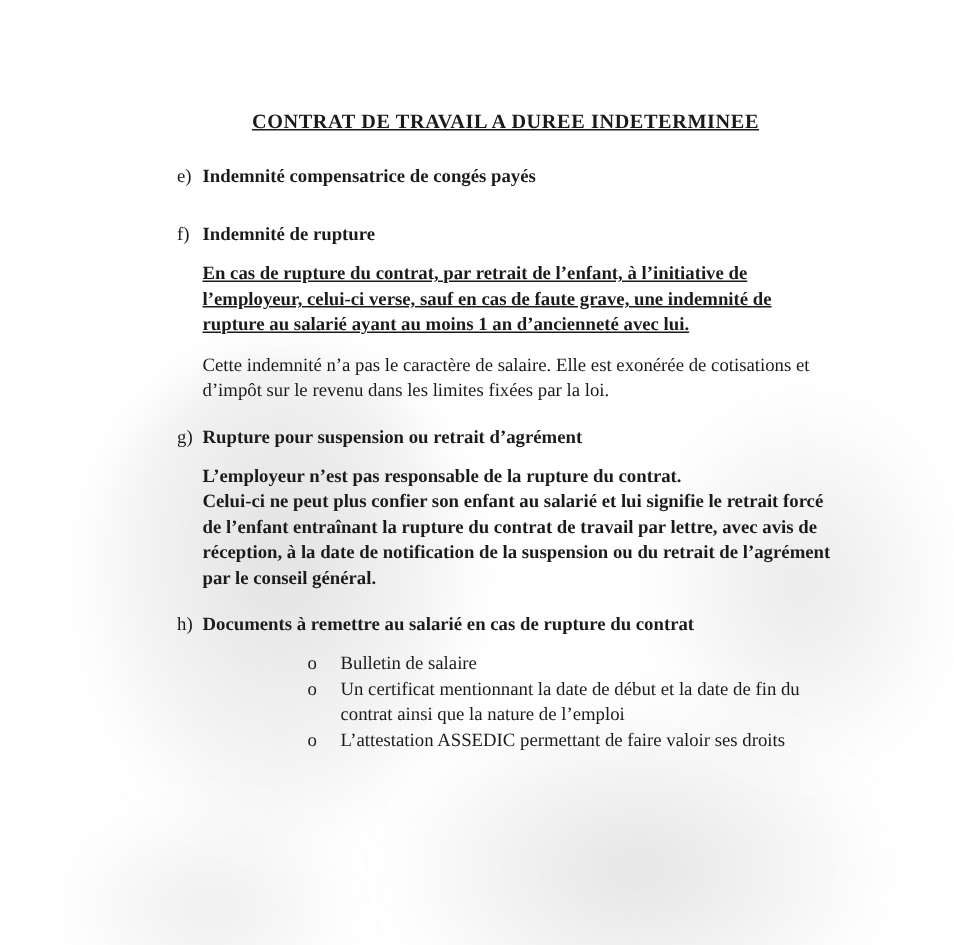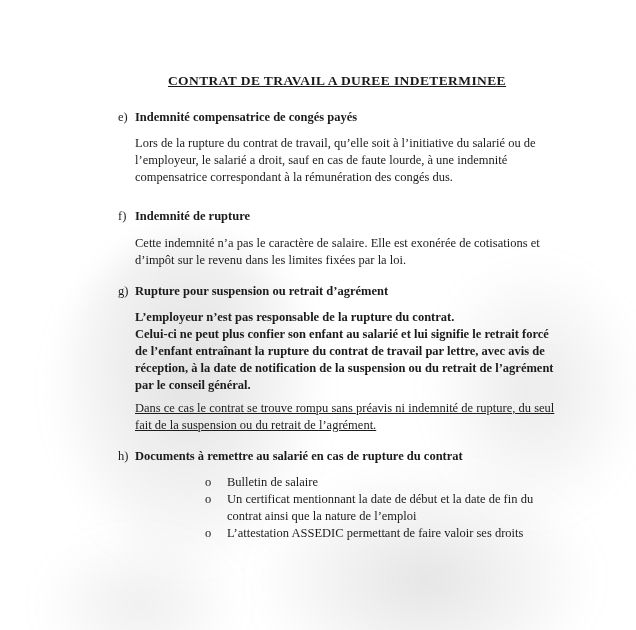--- a/index.html
+++ b/index.html
@@ -99,41 +99,40 @@
   <div class="wm wm4"></div>
 
   <div class="content">
 
     <h1 class="title">CONTRAT DE TRAVAIL A DUREE INDETERMINEE</h1>
 
     <div class="section gap-md">
       <div class="label">e)</div>
       <div class="body">
         <div class="heading">Indemnité compensatrice de congés payés</div>
-        <p class="para first">Lors de la rupture du contrat de travail, qu’elle soit à l’initiative du salarié ou de l’employeur, le salarié a droit, sauf en cas de faute lourde, à une indemnité compensatrice correspondant à la rémunération des congés dus.</p>
       </div>
     </div>
 
     <div class="section gap-lg">
       <div class="label">f)</div>
       <div class="body">
         <div class="heading">Indemnité de rupture</div>
+        <p class="para first emph">En cas de rupture du contrat, par retrait de l’enfant, à l’initiative de l’employeur, celui-ci verse, sauf en cas de faute grave, une indemnité de rupture au salarié ayant au moins 1 an d’ancienneté avec lui.</p>
         <p class="para">Cette indemnité n’a pas le caractère de salaire. Elle est exonérée de cotisations et d’impôt sur le revenu dans les limites fixées par la loi.</p>
       </div>
     </div>
 
     <div class="section">
       <div class="label">g)</div>
       <div class="body">
         <div class="heading">Rupture pour suspension ou retrait d’agrément</div>
         <p class="para first">
           <span class="block">L’employeur n’est pas responsable de la rupture du contrat.</span>
           <span class="block">Celui-ci ne peut plus confier son enfant au salarié et lui signifie le retrait forcé de l’enfant entraînant la rupture du contrat de travail par lettre, avec avis de réception, à la date de notification de la suspension ou du retrait de l’agrément par le conseil général.</span>
         </p>
-        <p class="para tight uline">Dans ce cas le contrat se trouve rompu sans préavis ni indemnité de rupture, du seul fait de la suspension ou du retrait de l’agrément.</p>
       </div>
     </div>
 
     <div class="section">
       <div class="label">h)</div>
       <div class="body">
         <div class="heading">Documents à remettre au salarié en cas de rupture du contrat</div>
         <div class="bullets">
           <div class="bullet-row">
             <span class="bullet-marker">o</span>

